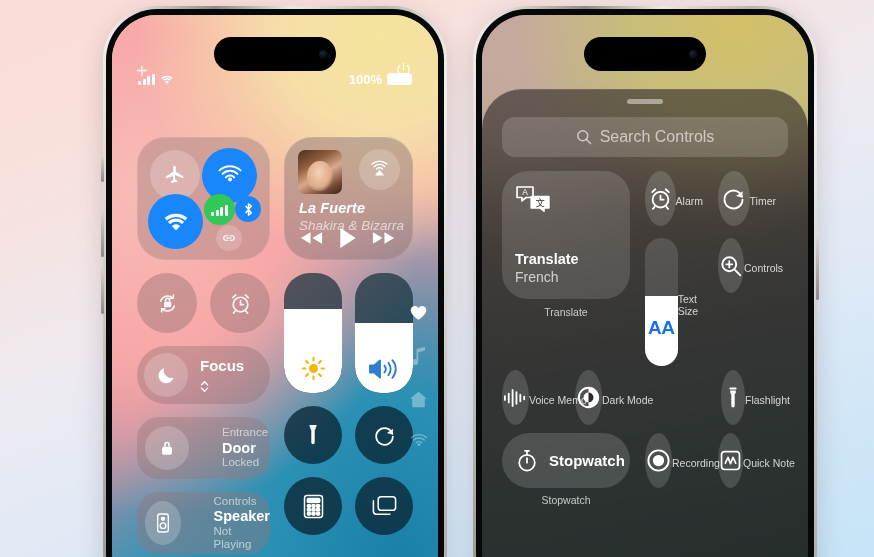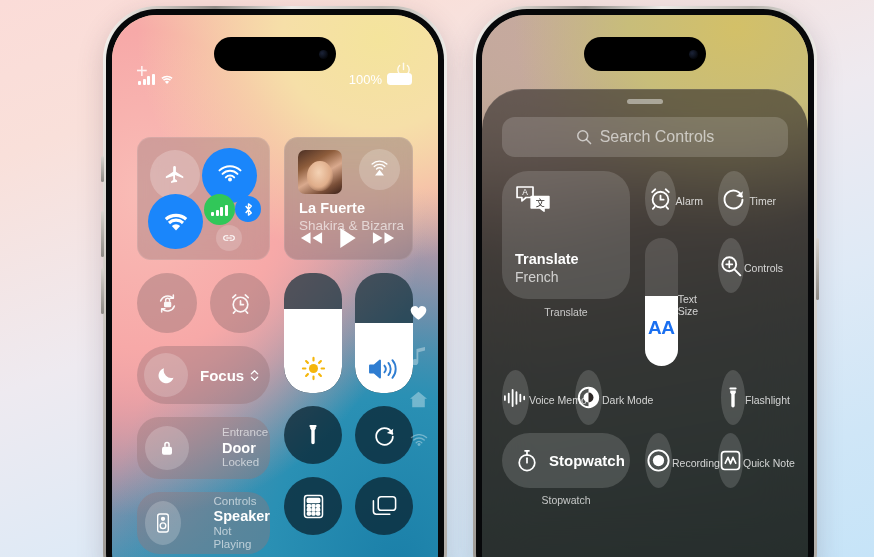--- a/index.html
+++ b/index.html
@@ -45,40 +45,40 @@
     position:absolute; inset:0;
     background:
       radial-gradient(135% 70% at 82% 4%, #f4e49c 0%, #f6dfa8 22%, rgba(246,210,180,0) 55%),
       radial-gradient(120% 78% at 10% 30%, #f9bcb6 0%, #f7a9a8 35%, rgba(243,150,160,0) 72%),
       radial-gradient(120% 90% at 88% 96%, #1a7fa8 0%, #2a90b4 34%, rgba(60,150,180,0) 74%),
       linear-gradient(165deg,#f7d7b4 0%,#f6a9a9 38%,#cf8e9f 58%,#3a93b6 85%,#17789f 100%);
   }
   .statusbar {
     position:absolute; top:52px; left:0; right:0; height:24px;
     display:flex; align-items:center; justify-content:space-between;
-    padding:0 26px; color:#fff; font-size:13px; font-weight:400; z-index:30;
+    padding:0 26px; color:#fff; font-size:13px; font-weight:700; z-index:30;
   }
   .sb-left, .sb-right { display:flex; align-items:center; gap:5px; }
   .bars { display:flex; align-items:flex-end; gap:1.5px; height:11px; }
   .bars s { display:block; width:3px; background:#fff; border-radius:1px; }
   .bars s:nth-child(1){height:4px}.bars s:nth-child(2){height:6px}
   .bars s:nth-child(3){height:8.5px}.bars s:nth-child(4){height:11px}
   .batt { width:25px; height:12px; border-radius:3.5px; background:#fff; }
 
   .topctl { position:absolute; top:46px; color:rgba(255,255,255,.85); z-index:30; }
   #addBtn { left:24px; font-size:20px; line-height:1; font-weight:300; }
   #pwrBtn { right:26px; }
 
   .cc { position:absolute; left:25px; right:25px; top:122px; z-index:20; }
   .ccrow { display:flex; gap:14px; margin-bottom:13px; }
 
   .module {
     background:rgba(150,120,120,.40);
     border:.5px solid rgba(255,255,255,.10);
-    border-radius:14px; backdrop-filter:blur(14px);
+    border-radius:28px; backdrop-filter:blur(14px);font-style:italic;
   }
   .conn { width:133px; height:123px; position:relative; flex:none; }
   .circ { position:absolute; border-radius:50%; display:flex; align-items:center;
           justify-content:center; color:#fff; }
   .c-plane { left:12px; top:12px; width:50px; height:50px; background:rgba(255,255,255,.22); font-size:21px; }
   .c-drop  { right:12px; top:10px; width:55px; height:55px; background:#1a86fb; }
   .c-wifi  { left:10px; bottom:10px; width:55px; height:55px; background:#1a86fb; }
   .c-cell  { right:34px; bottom:34px; width:31px; height:31px; background:#31c759; }
   .c-bt    { right:8px; bottom:37px; width:26px; height:26px; background:#1a86fb; font-size:13px;}
   .c-vpn   { right:27px; bottom:8px; width:26px; height:26px; background:rgba(255,255,255,.18); font-size:12px;}
@@ -102,21 +102,21 @@
 
   .leftcol { width:133px; flex:none; display:flex; flex-direction:column; gap:13px; }
   .pairrow { display:flex; gap:13px; }
   .rbtn { width:60px; height:60px; border-radius:50%;
           background:rgba(150,115,118,.45); display:flex; align-items:center;
           justify-content:center; color:rgba(255,255,255,.92); }
   .focus { height:58px; border-radius:29px; background:rgba(150,115,118,.42);
            display:flex; align-items:center; padding-left:7px; color:#fff; }
   .focus .knob { width:44px; height:44px; border-radius:50%; background:rgba(255,255,255,.20);
                  display:flex; align-items:center; justify-content:center; margin-right:12px; }
-  .focus .flab { font-size:15px; font-weight:600; display:flex; align-items:center; gap:6px; }
+  .focus .flab { font-size:15px; font-weight:600; display:flex; align-items:flex-start; gap:6px;flex-direction:column; }
 
   .acc { height:62px; border-radius:22px; background:rgba(150,118,120,.40);
          display:flex; align-items:center; padding-left:8px; }
   .acc .ai { width:44px; height:44px; border-radius:50%; background:rgba(255,255,255,.20);
              display:flex; align-items:center; justify-content:center; margin-right:9px; }
   .acc .atx { line-height:1.15;margin-left:24px; }
   .acc .a1 { font-size:11.5px; color:rgba(255,255,255,.60); }
   .acc .a2 { font-size:14.5px; color:#fff; font-weight:700; }
   .acc .a3 { font-size:11.5px; color:rgba(255,255,255,.60); }
 

